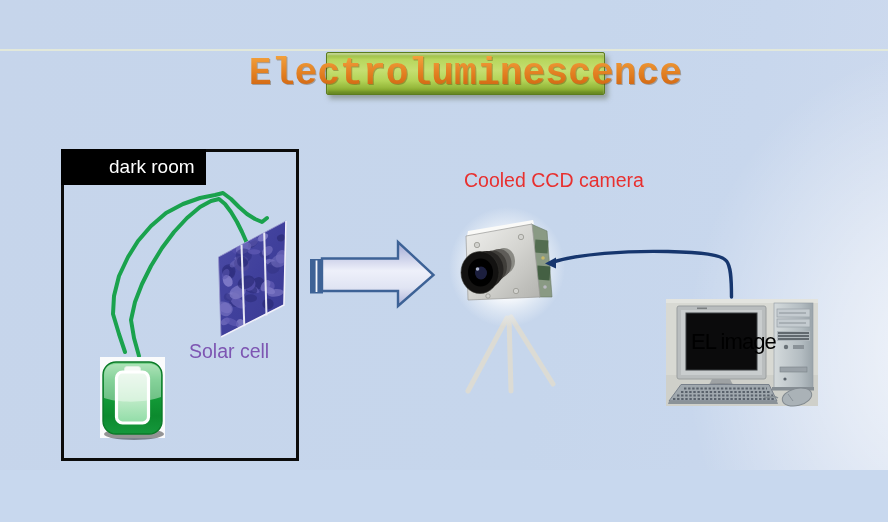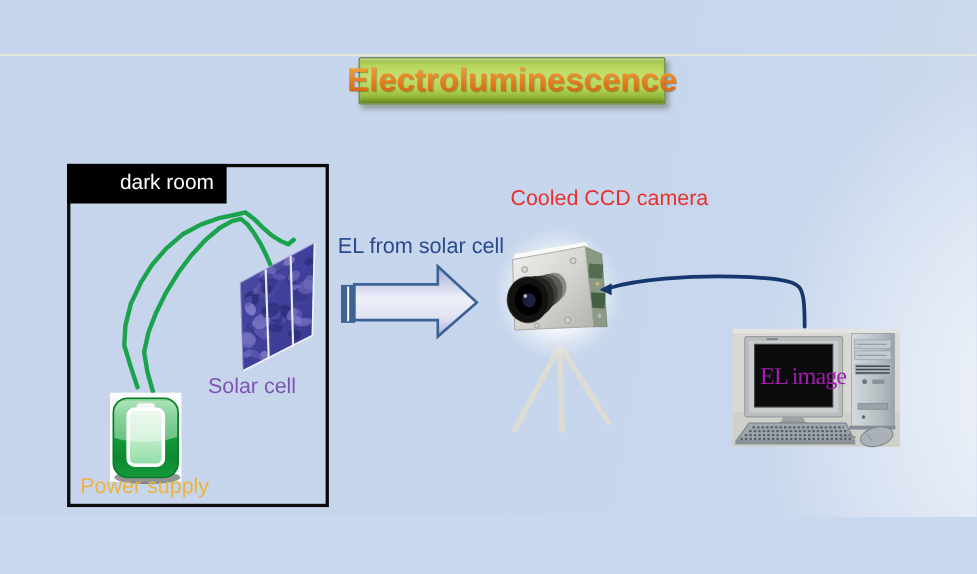--- a/index.html
+++ b/index.html
@@ -9,21 +9,21 @@
     background:
       radial-gradient(270px 310px at 955px 355px, rgba(255,255,255,0.75) 0%, rgba(255,255,255,0.45) 45%, rgba(255,255,255,0.0) 100%),
       linear-gradient(100deg,#c6d5eb 0%,#c6d6ec 62%,#c8d7ed 80%,#cedaee 100%);}
   .bg-bottom{position:absolute;left:0;top:470px;width:888px;height:52px;background:#c8d8ee;}
   .hline{position:absolute;left:0;top:49px;width:888px;height:2px;background:rgba(228,234,216,0.9);}
   .title-box{position:absolute;left:326px;top:52px;width:277px;height:41px;border-radius:2px;
     border:1px solid #5c7c1e;
     background:linear-gradient(180deg,#8fb13a 0%,#b7d65d 16%,#c5df71 42%,#b2d356 68%,#8db033 90%,#7a9b2b 100%);
     box-shadow:inset 0 2px 2px rgba(255,255,255,0.45), inset 0 -3px 3px rgba(70,100,15,0.35), 3px 4px 5px rgba(105,115,95,0.55);
     display:flex;align-items:center;justify-content:center;}
-  .title-text{font-family:Liberation Sans, sans-serif;font-weight:bold;font-size:30px;letter-spacing:0px;
+  .title-text{font-family:Liberation Mono, monospace;font-weight:bold;font-size:38px;letter-spacing:0px;
     background:linear-gradient(180deg,#f2a03c 10%,#e07b1e 55%,#c85c0e 95%);
     -webkit-background-clip:text;background-clip:text;color:transparent;
     text-shadow:1px 1.5px 1px rgba(110,60,5,0.0);
     filter:drop-shadow(1px 1px 0.5px rgba(90,50,0,0.35));}
   .darkroom-box{position:absolute;left:61px;top:149px;width:232px;height:306px;border:3px solid #0b0b0b;}
   .darkroom-header{position:absolute;left:61px;top:149px;width:145px;height:36px;background:#000;display:flex;align-items:center;}
   .darkroom-label{color:#fff;font-size:19px;padding-left:9px;}
   .label{position:absolute;white-space:nowrap;}
   .label-solar{left:189px;top:340px;font-size:19.5px;}
   .label-power{left:73px;top:431px;font-size:19.5px;}
@@ -251,17 +251,15 @@
       </g>
     </g>
   </svg>
 
   <div class="darkroom-box"></div>
   <div class="darkroom-header">
     <span class="darkroom-label" style="color: rgb(255, 255, 255); padding-left: 48px;">dark room</span>
   </div>
 
   <div class="label label-solar" style="color: rgb(125, 85, 178);">Solar cell</div>
-  <div class="label label-power" style="color: rgb(236, 180, 61);">Power supply</div>
-  <div class="label label-elfrom" style="color: rgb(43, 74, 142);">EL from solar cell</div>
   <div class="label label-cooled" style="color: rgb(232, 48, 47); margin-left: 20px;">Cooled CCD camera</div>
-  <div class="label label-elimage" style="color: #a21caf; font-family: Liberation Serif, serif;">EL image</div>
+  <div class="label label-elimage" style="color: #000000;">EL image</div>
 </div>
 
 </body></html>

